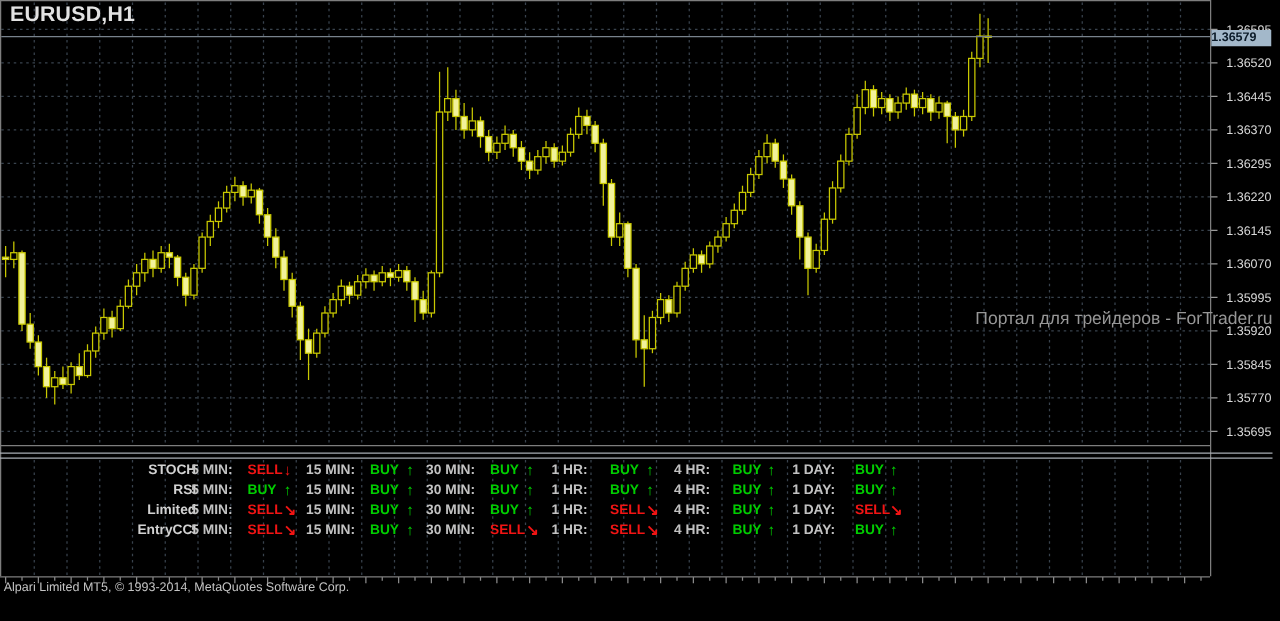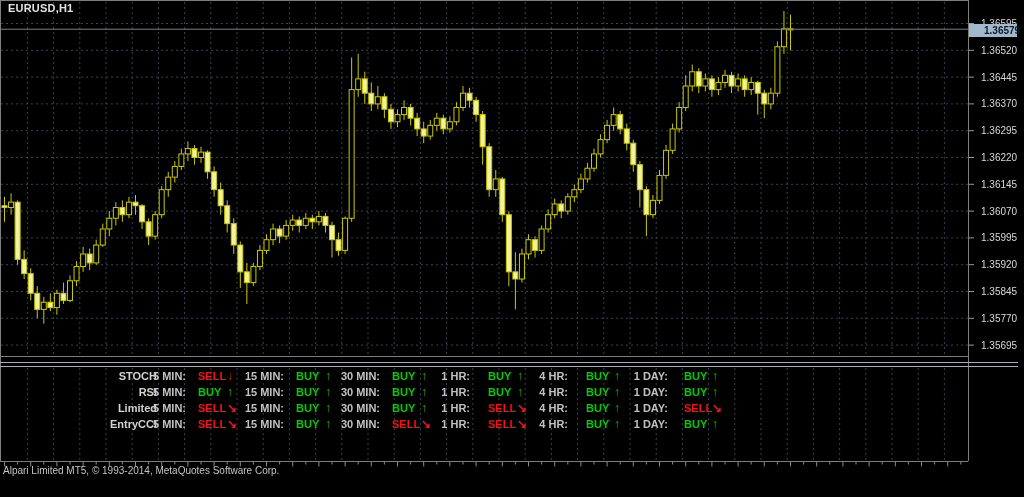--- a/index.html
+++ b/index.html
@@ -1,24 +1,24 @@
 <!DOCTYPE html>
 <html><head>
 <meta charset="utf-8">
 <style>
   html,body{margin:0;padding:0;background:#000;}
   .screen{position:relative;width:1024px;height:497px;background:#000;overflow:hidden;
           font-family:"Liberation Sans", sans-serif;}
   .screen *{position:absolute;box-sizing:border-box;}
   #chart-svg{left:0;top:0;}
-  #symbol-label{left:8px;top:2px;font-size:11px;font-weight:bold;color:#E2E2E2;letter-spacing:0.2px;}
+  #symbol-label{left:8px;top:2px;font-size:17px;font-weight:bold;color:#E2E2E2;letter-spacing:0.2px;}
   #watermark{right:6px;top:246px;font-size:14px;color:#979797;white-space:nowrap;}
   #copyright{left:3px;top:465px;font-size:10px;color:#C4C4C4;white-space:nowrap;}
   #bid-price-box{left:969px;top:24px;width:48px;height:13px;background:#A3B8CA;color:#0B1A28;
-                 font-size:10px;font-weight:bold;line-height:13px;padding-left:15px;}
+                 font-size:10px;font-weight:bold;line-height:13px;padding-left:0;}
   .panel-cell{font-size:11px;font-weight:bold;line-height:16px;height:16px;white-space:nowrap;}
   .ind-label{color:#D2D2D2;text-align:right;width:117px;}
   .tf-label{color:#C2C2C2;text-align:right;width:52px;}
   .sig-buy{color:#00CE00;}
   .sig-sell{color:#F21414;}
   .arrow{font-size:12px;}
 </style>
 </head>
 <body>
 
@@ -464,20 +464,21 @@
         <line x1="968.5" y1="0" x2="968.5" y2="461" stroke="#7E7E7E"></line>
         <line x1="0" y1="356.5" x2="968" y2="356.5" stroke="#7E7E7E"></line>
         <line x1="0" y1="362.5" x2="1018" y2="362.5" stroke="#A8AEB4"></line>
         <line x1="0" y1="366.5" x2="1018" y2="366.5" stroke="#A8AEB4"></line>
         <line x1="0" y1="461.5" x2="968" y2="461.5" stroke="#7E7E7E"></line>
       </g>
     </svg>
 
   <div id="symbol-label">EURUSD,H1</div>
 
+  <div id="watermark">Портал для трейдеров - ForTrader.ru</div>
 
   <div id="bid-price-box">1.36579</div>
 
   <div id="signal-panel" style="left:0;top:366px;width:968px;height:95px;">
       <div class="panel-cell ind-label" style="left: 40px; top: 2px;">STOCH</div>
       <div class="panel-cell tf-label" style="left: 134px; top: 2px;">5 MIN:</div>
       <div class="panel-cell sig-sell" style="left: 198px; top: 2px;">SELL</div>
       <div class="panel-cell arrow sig-sell" style="left: 227px; top: 2px;">↓</div>
       <div class="panel-cell tf-label" style="left: 232px; top: 2px;">15 MIN:</div>
       <div class="panel-cell sig-buy" style="left: 296px; top: 2px;">BUY</div>

